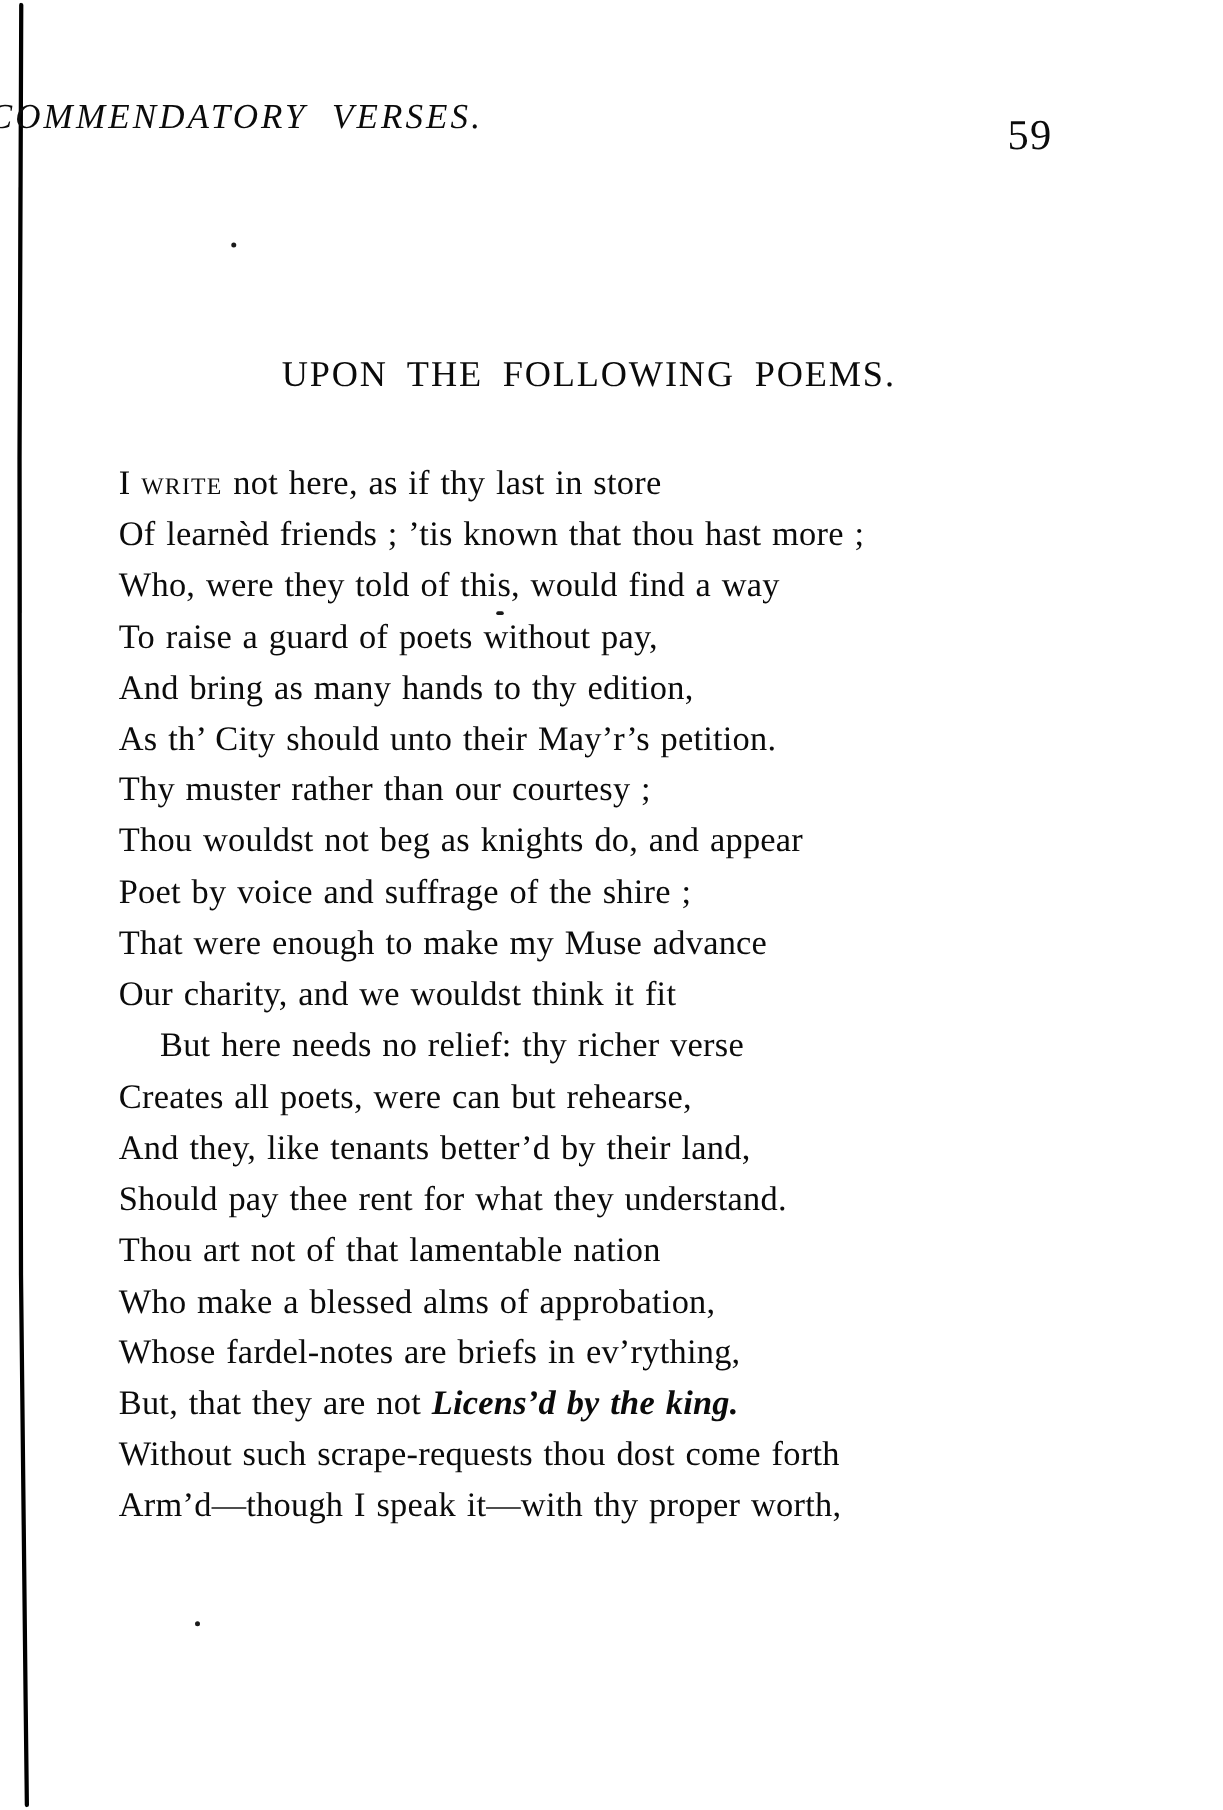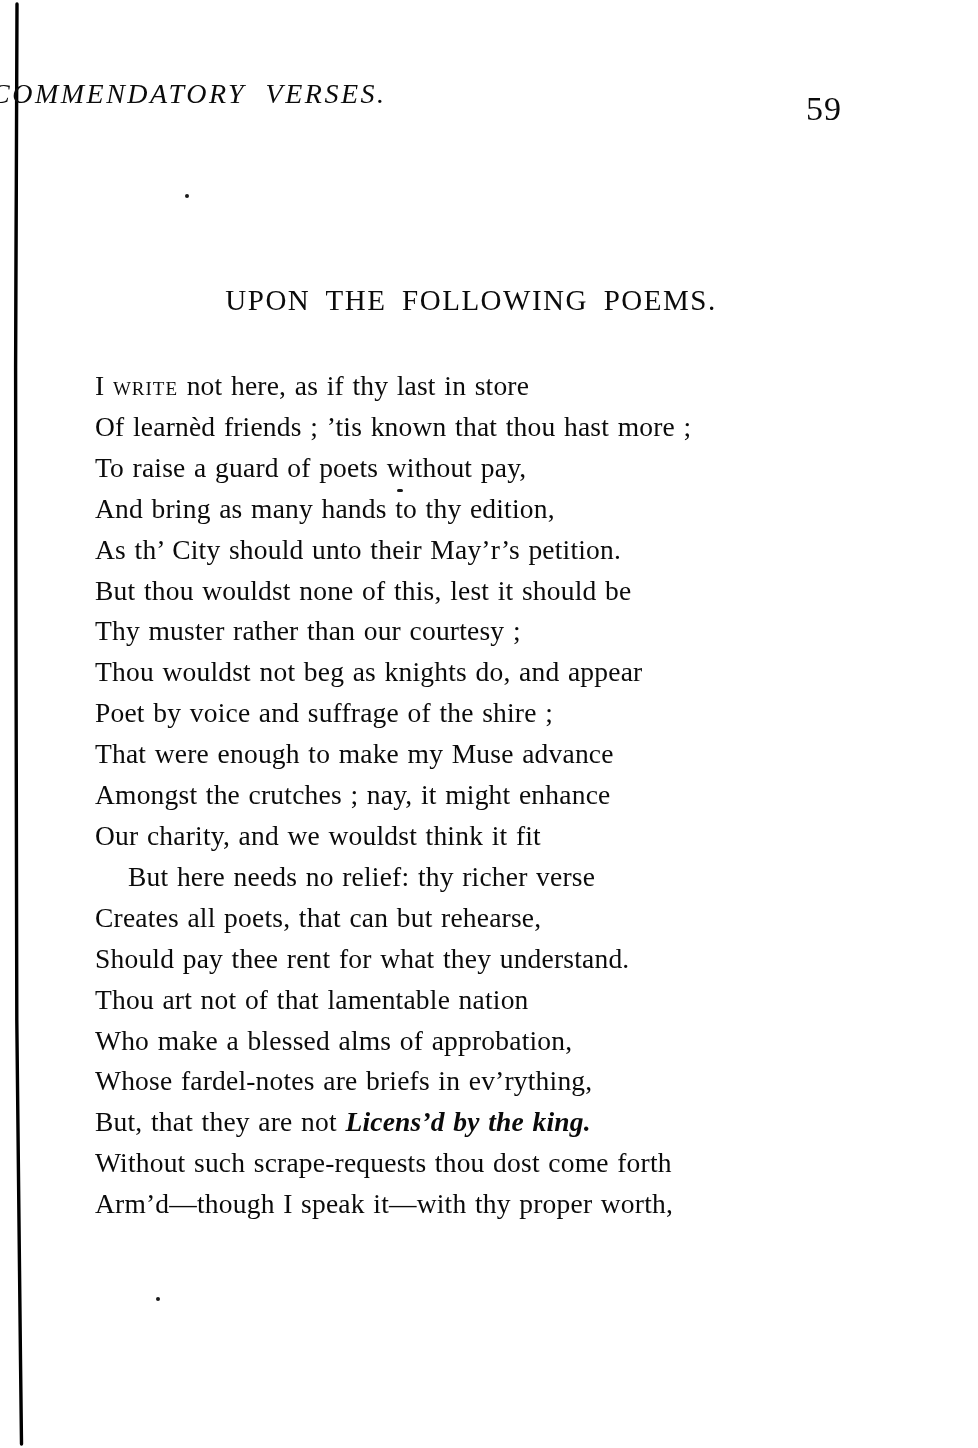--- a/index.html
+++ b/index.html
@@ -100,32 +100,32 @@
 <div class="running-header">
   <span class="header-title">COMMENDATORY VERSES.</span>
 </div>
 <div class="page-number">59</div>
 
 <div class="poem-title">UPON THE FOLLOWING POEMS.</div>
 
 <div class="poem-body">
     <div class="poem-line"><span class="seg-normal">I </span><span class="seg-smallcaps">write</span><span class="seg-normal"> not here, as if thy last in store</span></div>
     <div class="poem-line"><span class="seg-normal">Of learnèd friends ; ’tis known that thou hast more ;</span></div>
+    <div class="poem-line"><span class="seg-normal">Who, were they told of this, would find a way</span></div>
     <div class="poem-line"><span class="seg-normal">To raise a guard of poets without pay,</span></div>
     <div class="poem-line"><span class="seg-normal">And bring as many hands to thy edition,</span></div>
     <div class="poem-line"><span class="seg-normal">As th’ City should unto their May’r’s petition.</span></div>
-    <div class="poem-line"><span class="seg-normal">But thou wouldst none of this, lest it should be</span></div>
     <div class="poem-line"><span class="seg-normal">Thy muster rather than our courtesy ;</span></div>
     <div class="poem-line"><span class="seg-normal">Thou wouldst not beg as knights do, and appear</span></div>
     <div class="poem-line"><span class="seg-normal">Poet by voice and suffrage of the shire ;</span></div>
     <div class="poem-line"><span class="seg-normal">That were enough to make my Muse advance</span></div>
-    <div class="poem-line"><span class="seg-normal">Amongst the crutches ; nay, it might enhance</span></div>
     <div class="poem-line"><span class="seg-normal">Our charity, and we wouldst think it fit</span></div>
     <div class="poem-line indented"><span class="seg-normal">But here needs no relief: thy richer verse</span></div>
-    <div class="poem-line"><span class="seg-normal">Creates all poets, that can but rehearse,</span></div>
+    <div class="poem-line"><span class="seg-normal">Creates all poets, were can but rehearse,</span></div>
+    <div class="poem-line"><span class="seg-normal">And they, like tenants better’d by their land,</span></div>
     <div class="poem-line"><span class="seg-normal">Should pay thee rent for what they understand.</span></div>
     <div class="poem-line"><span class="seg-normal">Thou art not of that lamentable nation</span></div>
     <div class="poem-line"><span class="seg-normal">Who make a blessed alms of approbation,</span></div>
     <div class="poem-line"><span class="seg-normal">Whose fardel-notes are briefs in ev’rything,</span></div>
     <div class="poem-line"><span class="seg-normal">But, that they are not </span><span class="seg-italic">Licens’d by the king.</span></div>
     <div class="poem-line"><span class="seg-normal">Without such scrape-requests thou dost come forth</span></div>
     <div class="poem-line"><span class="seg-normal">Arm’d—though I speak it—with thy proper worth,</span></div>
   </div>
 
 <div class="speck speck-1"></div>

